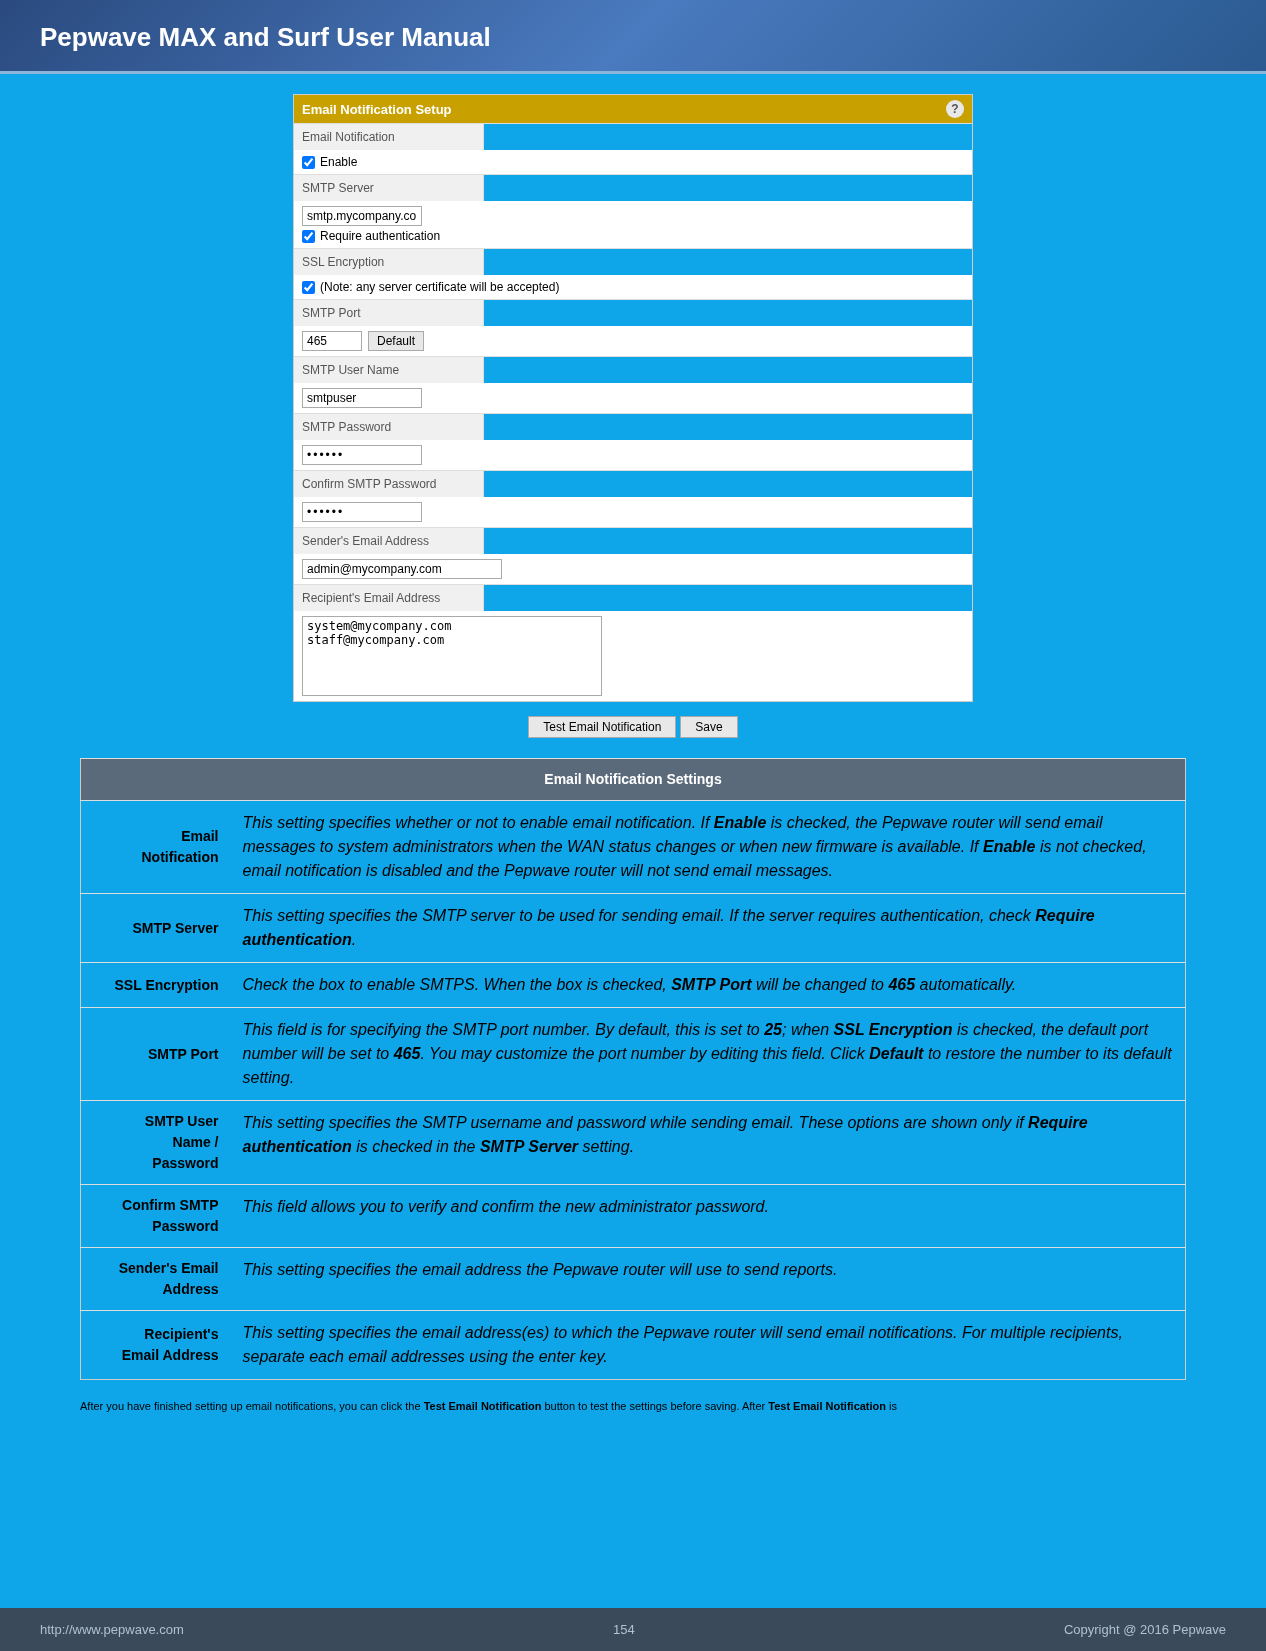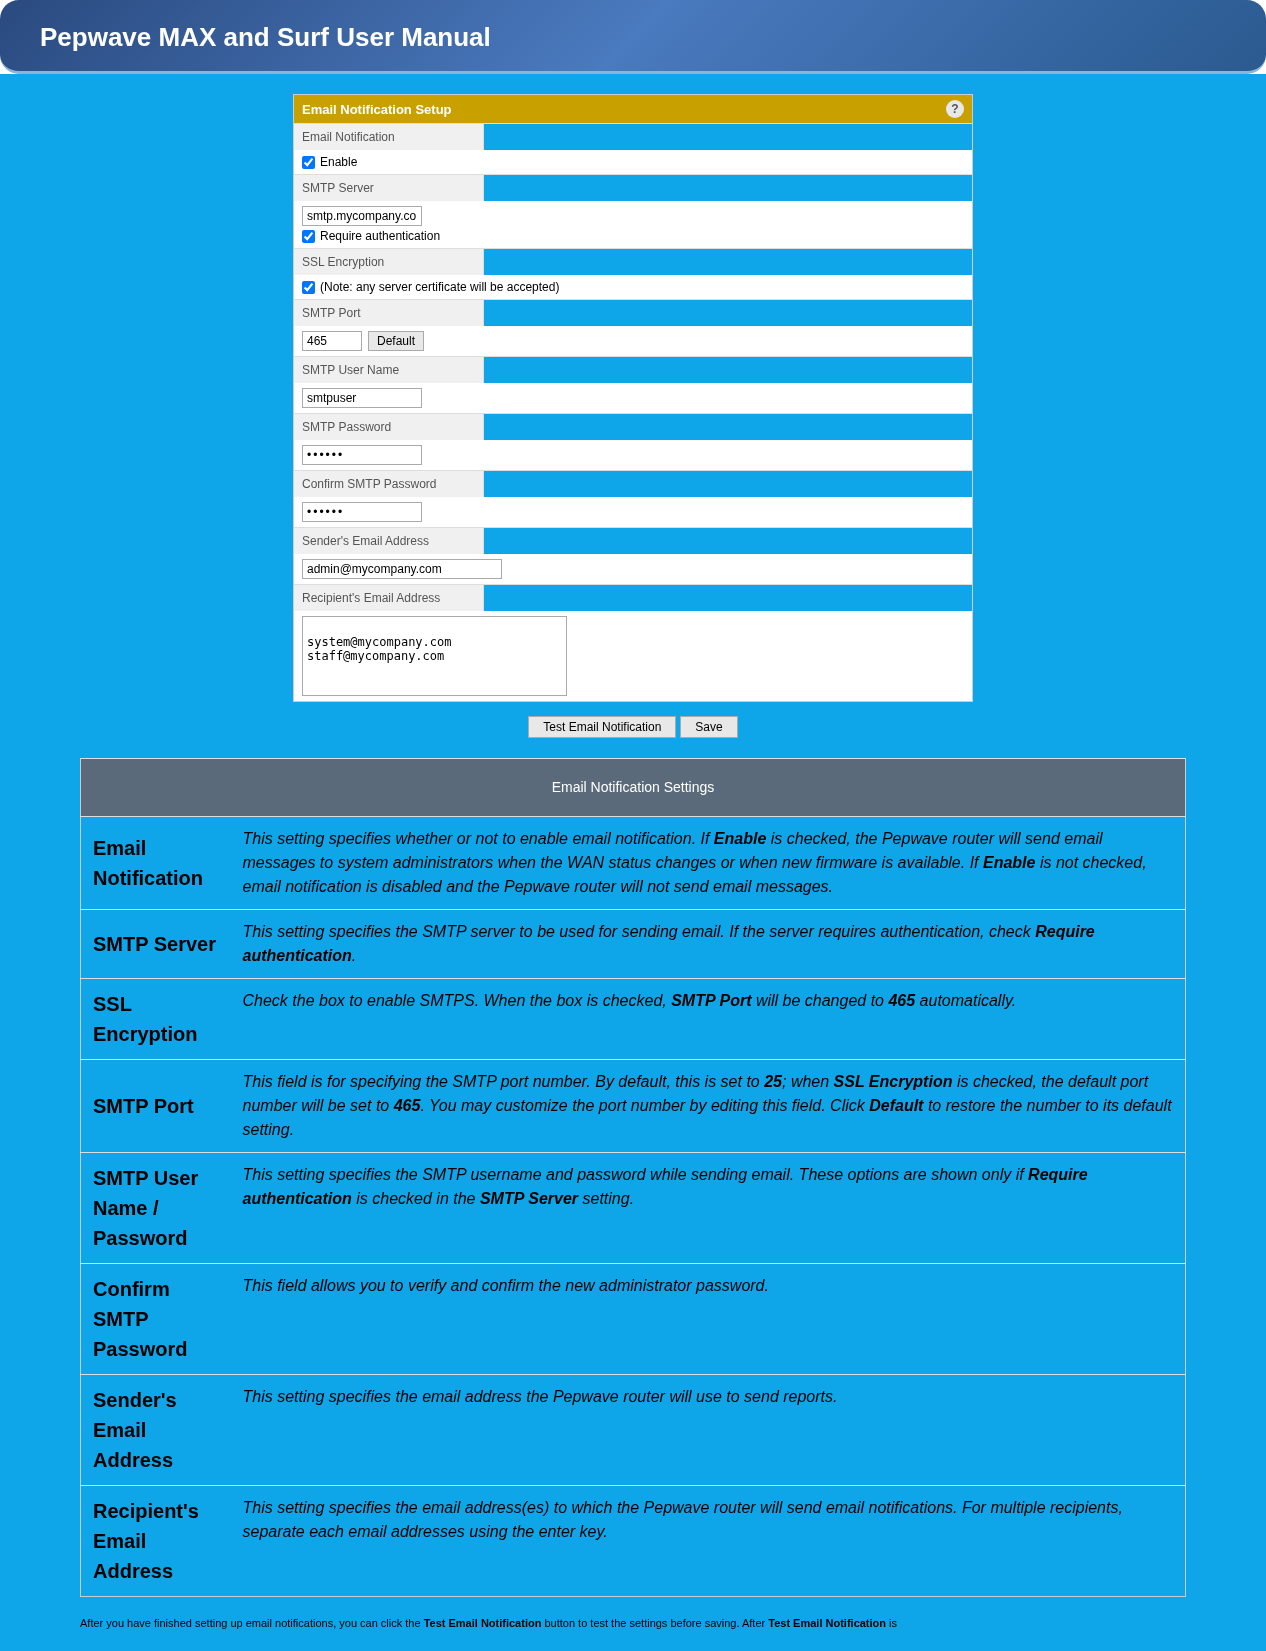--- a/index.html
+++ b/index.html
@@ -11,21 +11,20 @@
       min-height: 1651px;
       display: flex;
       flex-direction: column;
     }
 
     
     .header {
       background: linear-gradient(135deg, #2a4a7f 0%, #4a7abf 50%, #2a5a8f 100%);
       padding: 22px 40px 18px 40px;
       border-bottom: 3px solid #8ab4d8;
-      border-radius: 19px;
     }
     .header h1 {
       color: #fff;
       font-size: 26px;
       font-weight: bold;
     }
 
     
     .main-content {
       flex: 1;
@@ -90,23 +89,23 @@
     .form-field input[type="text"],
     .form-field input[type="password"],
     .form-field input[type="number"] {
       border: 1px solid #aaa;
       padding: 2px 4px;
       font-size: 12px;
       width: 120px;
     }
     .form-field textarea {
       border: 1px solid #aaa;
-      padding: 18px 4px;
-      font-size: 12px;
-      width: 265px;
+      padding: 2px 4px;
+      font-size: 12px;
+      width: 300px;
       height: 80px;
       resize: none;
     }
     .form-field .checkbox-row {
       display: flex;
       align-items: center;
       gap: 5px;
       font-size: 12px;
     }
     .smtp-port-row {
@@ -143,40 +142,40 @@
     
     .settings-table {
       width: 100%;
       border-collapse: collapse;
       border: 1px solid #ccc;
       margin-bottom: 18px;
     }
     .settings-table .settings-header td {
       background: #5a6a7a;
       color: #fff;
-      font-weight: normal;
+      font-weight: bold;
       font-size: 14px;
       text-align: center;
-      padding: 18px;
+      padding: 10px;
     }
     .settings-table tr {
       border-top: 1px solid #ddd;
     }
     .settings-table td {
       padding: 10px 12px;
       vertical-align: top;
       font-size: 13px;
       line-height: 1.5;
     }
     .settings-table .setting-name {
       font-weight: bold;
-      text-align: left;
+      text-align: right;
       width: 150px;
       vertical-align: middle;
-      font-size: 20px;
+      font-size: 14px;
     }
     .settings-table .setting-desc {
       font-size: 16px;
       line-height: 1.5;
       font-style: italic;
     }
     .settings-table .setting-desc b {
       font-weight: bold;
     }
 

